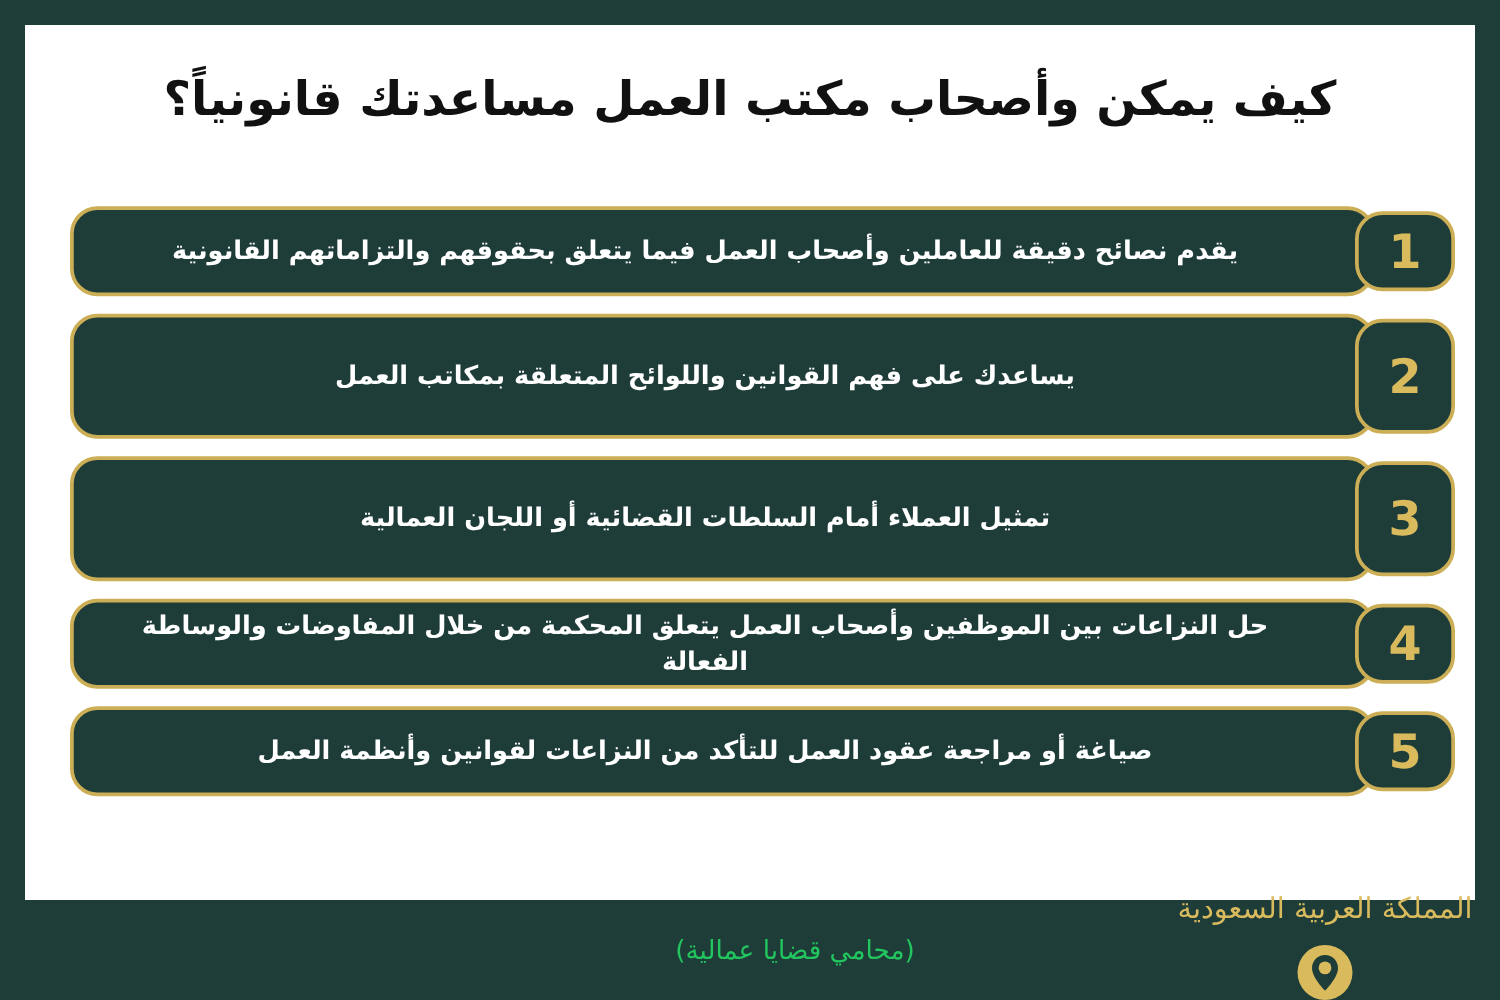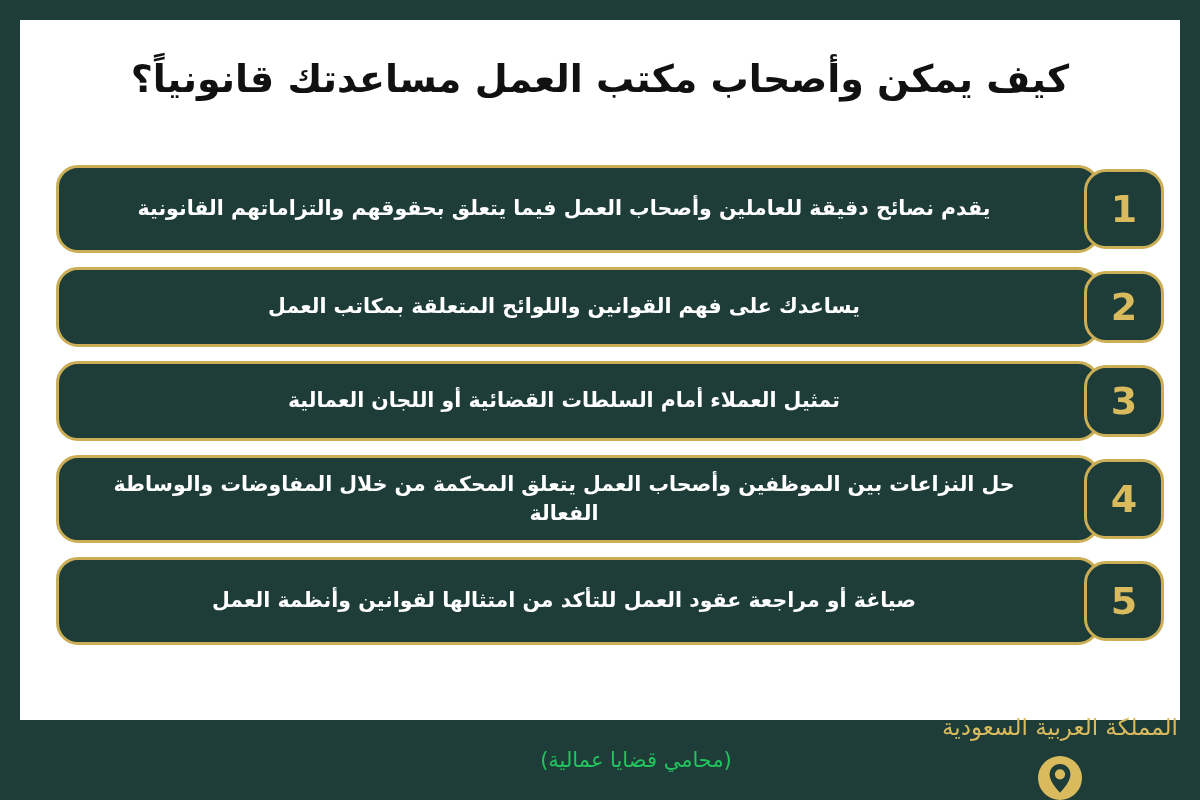--- a/index.html
+++ b/index.html
@@ -53,25 +53,25 @@
   
   .rows {
     position: absolute;
     left: 16px;
     top: 145px;
     width: 1128px;
   }
 
   .row {
     position: relative;
-    height: 80px;
+    height: 100px;
     margin-bottom: 14px;
     direction: rtl;
   }
-  .row.tall { height: 88px; }
+  .row.tall { height: 72px; }
 
   
   .bar {
     position: absolute;
     right: 64px;
     top: 0;
     left: 20px;
     height: 100%;
     background: #1E3D39;
     border: 3px solid #CBAE55;
@@ -213,21 +213,21 @@
         <div class="bar">
           <div class="bar-text">حل النزاعات بين الموظفين وأصحاب العمل يتعلق المحكمة من خلال المفاوضات والوساطة الفعالة</div>
         </div>
         <div class="badge">
           <span class="badge-num">4</span>
         </div>
       </div>
 
       <div class="row tall">
         <div class="bar">
-          <div class="bar-text">صياغة أو مراجعة عقود العمل للتأكد من امتثالها لقوانين وأنظمة العمل</div>
+          <div class="bar-text">صياغة أو مراجعة عقود العمل للتأكد من النزاعات لقوانين وأنظمة العمل</div>
         </div>
         <div class="badge">
           <span class="badge-num">5</span>
         </div>
       </div>
 
     </div>
   </div>
 
   <div class="footer">

